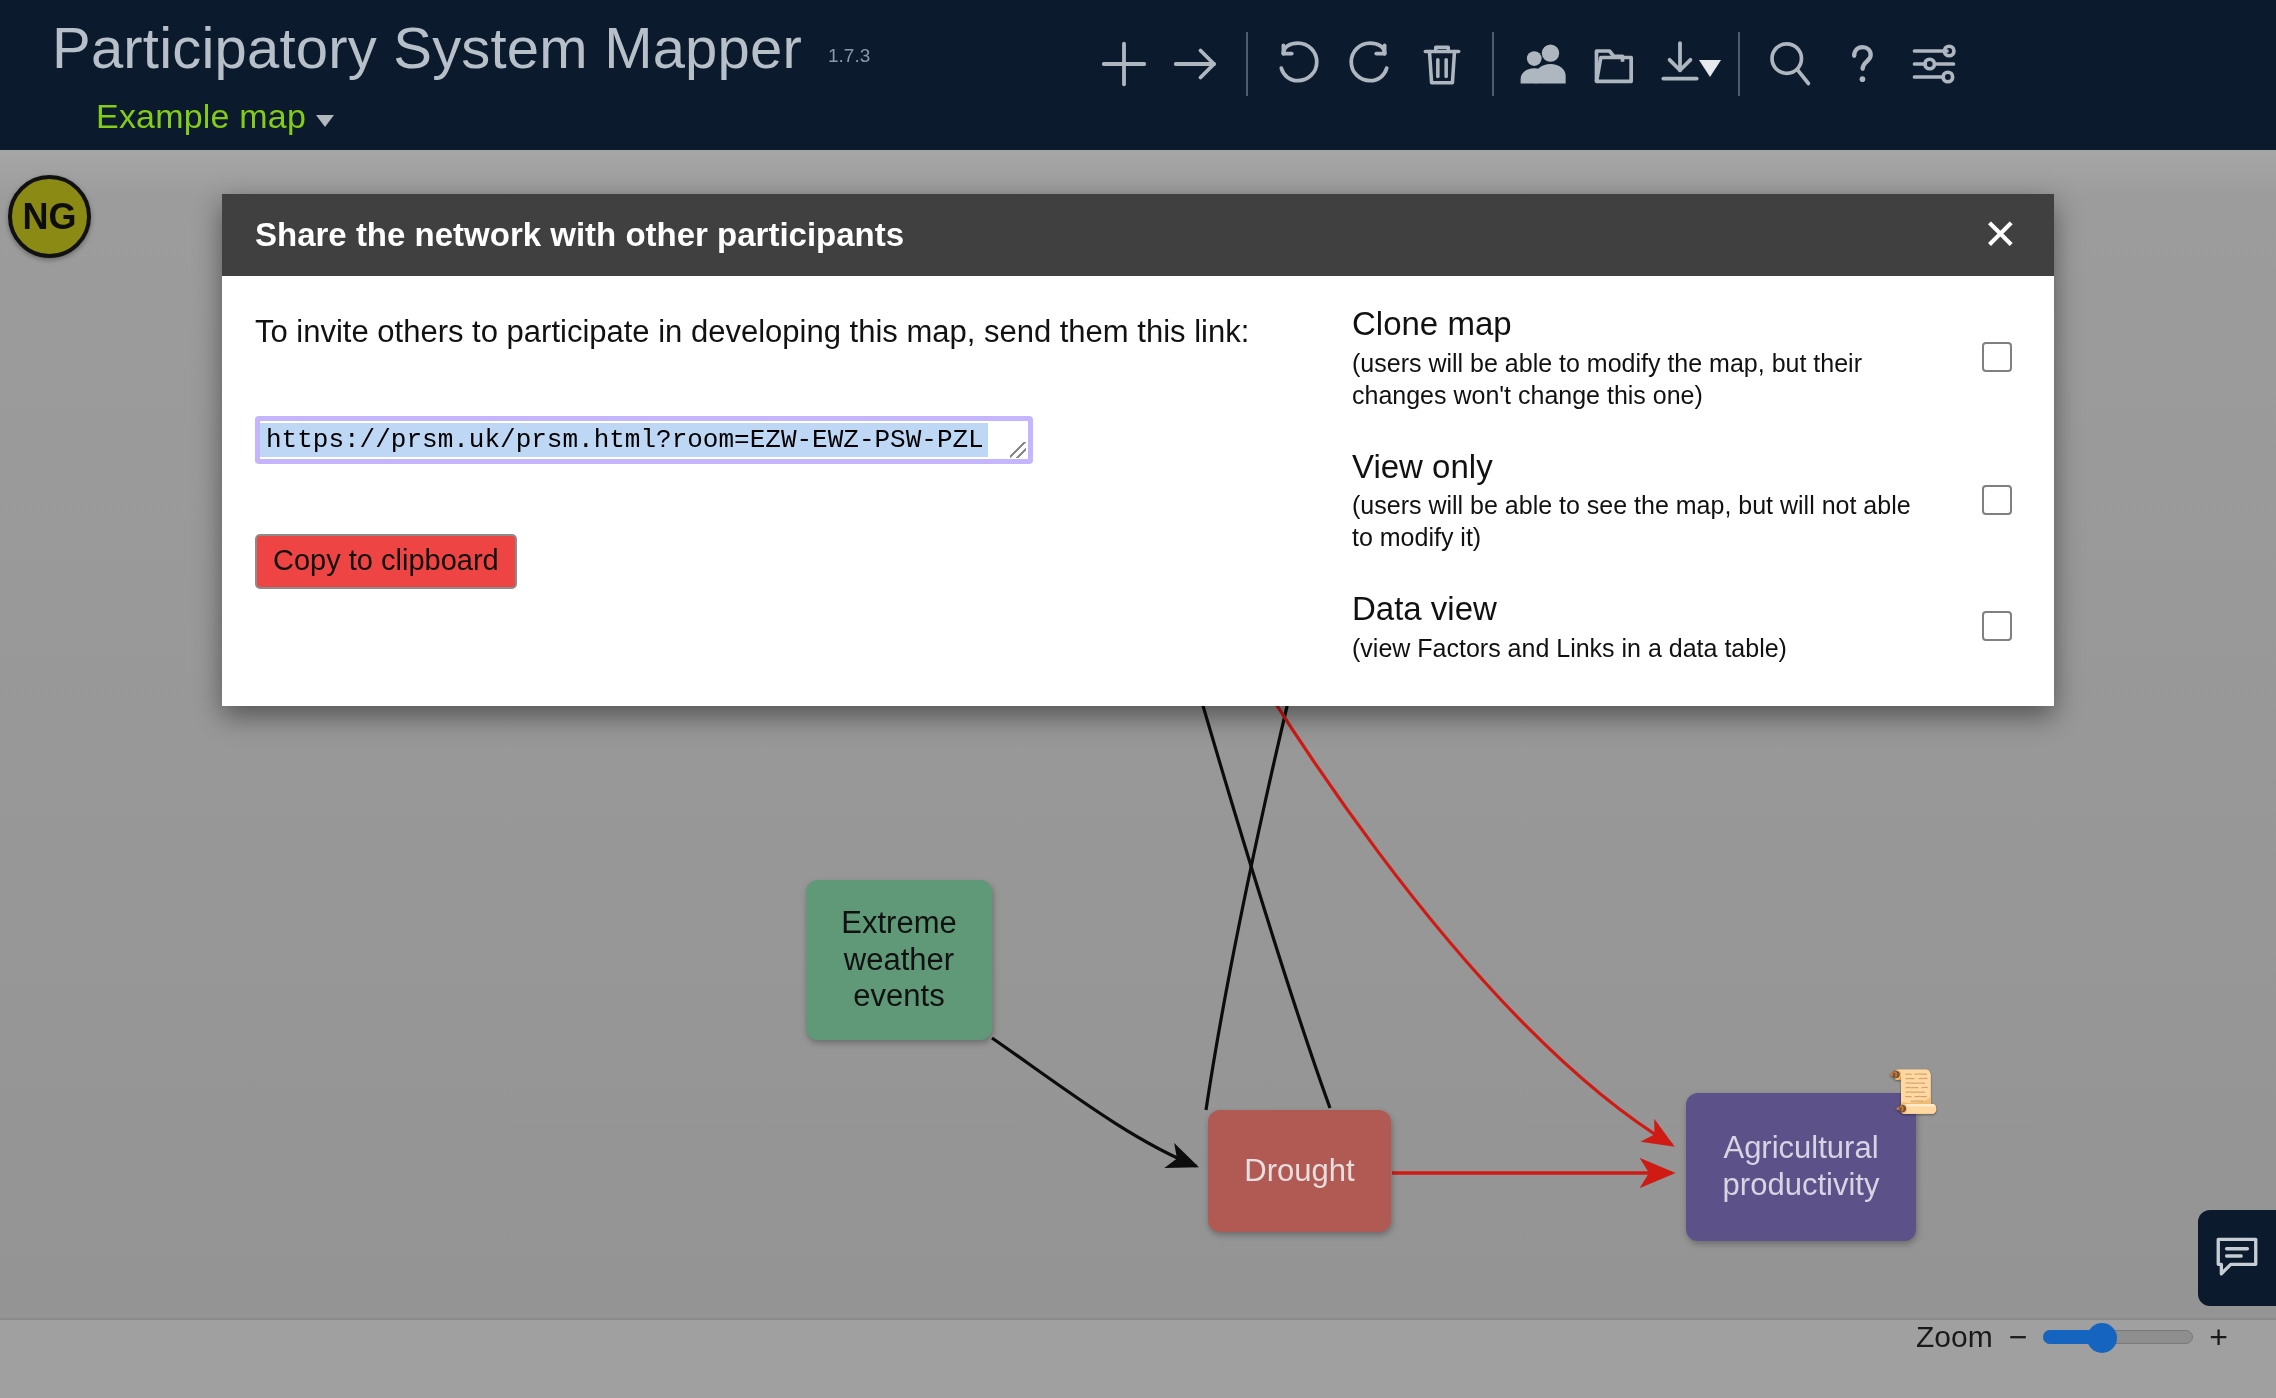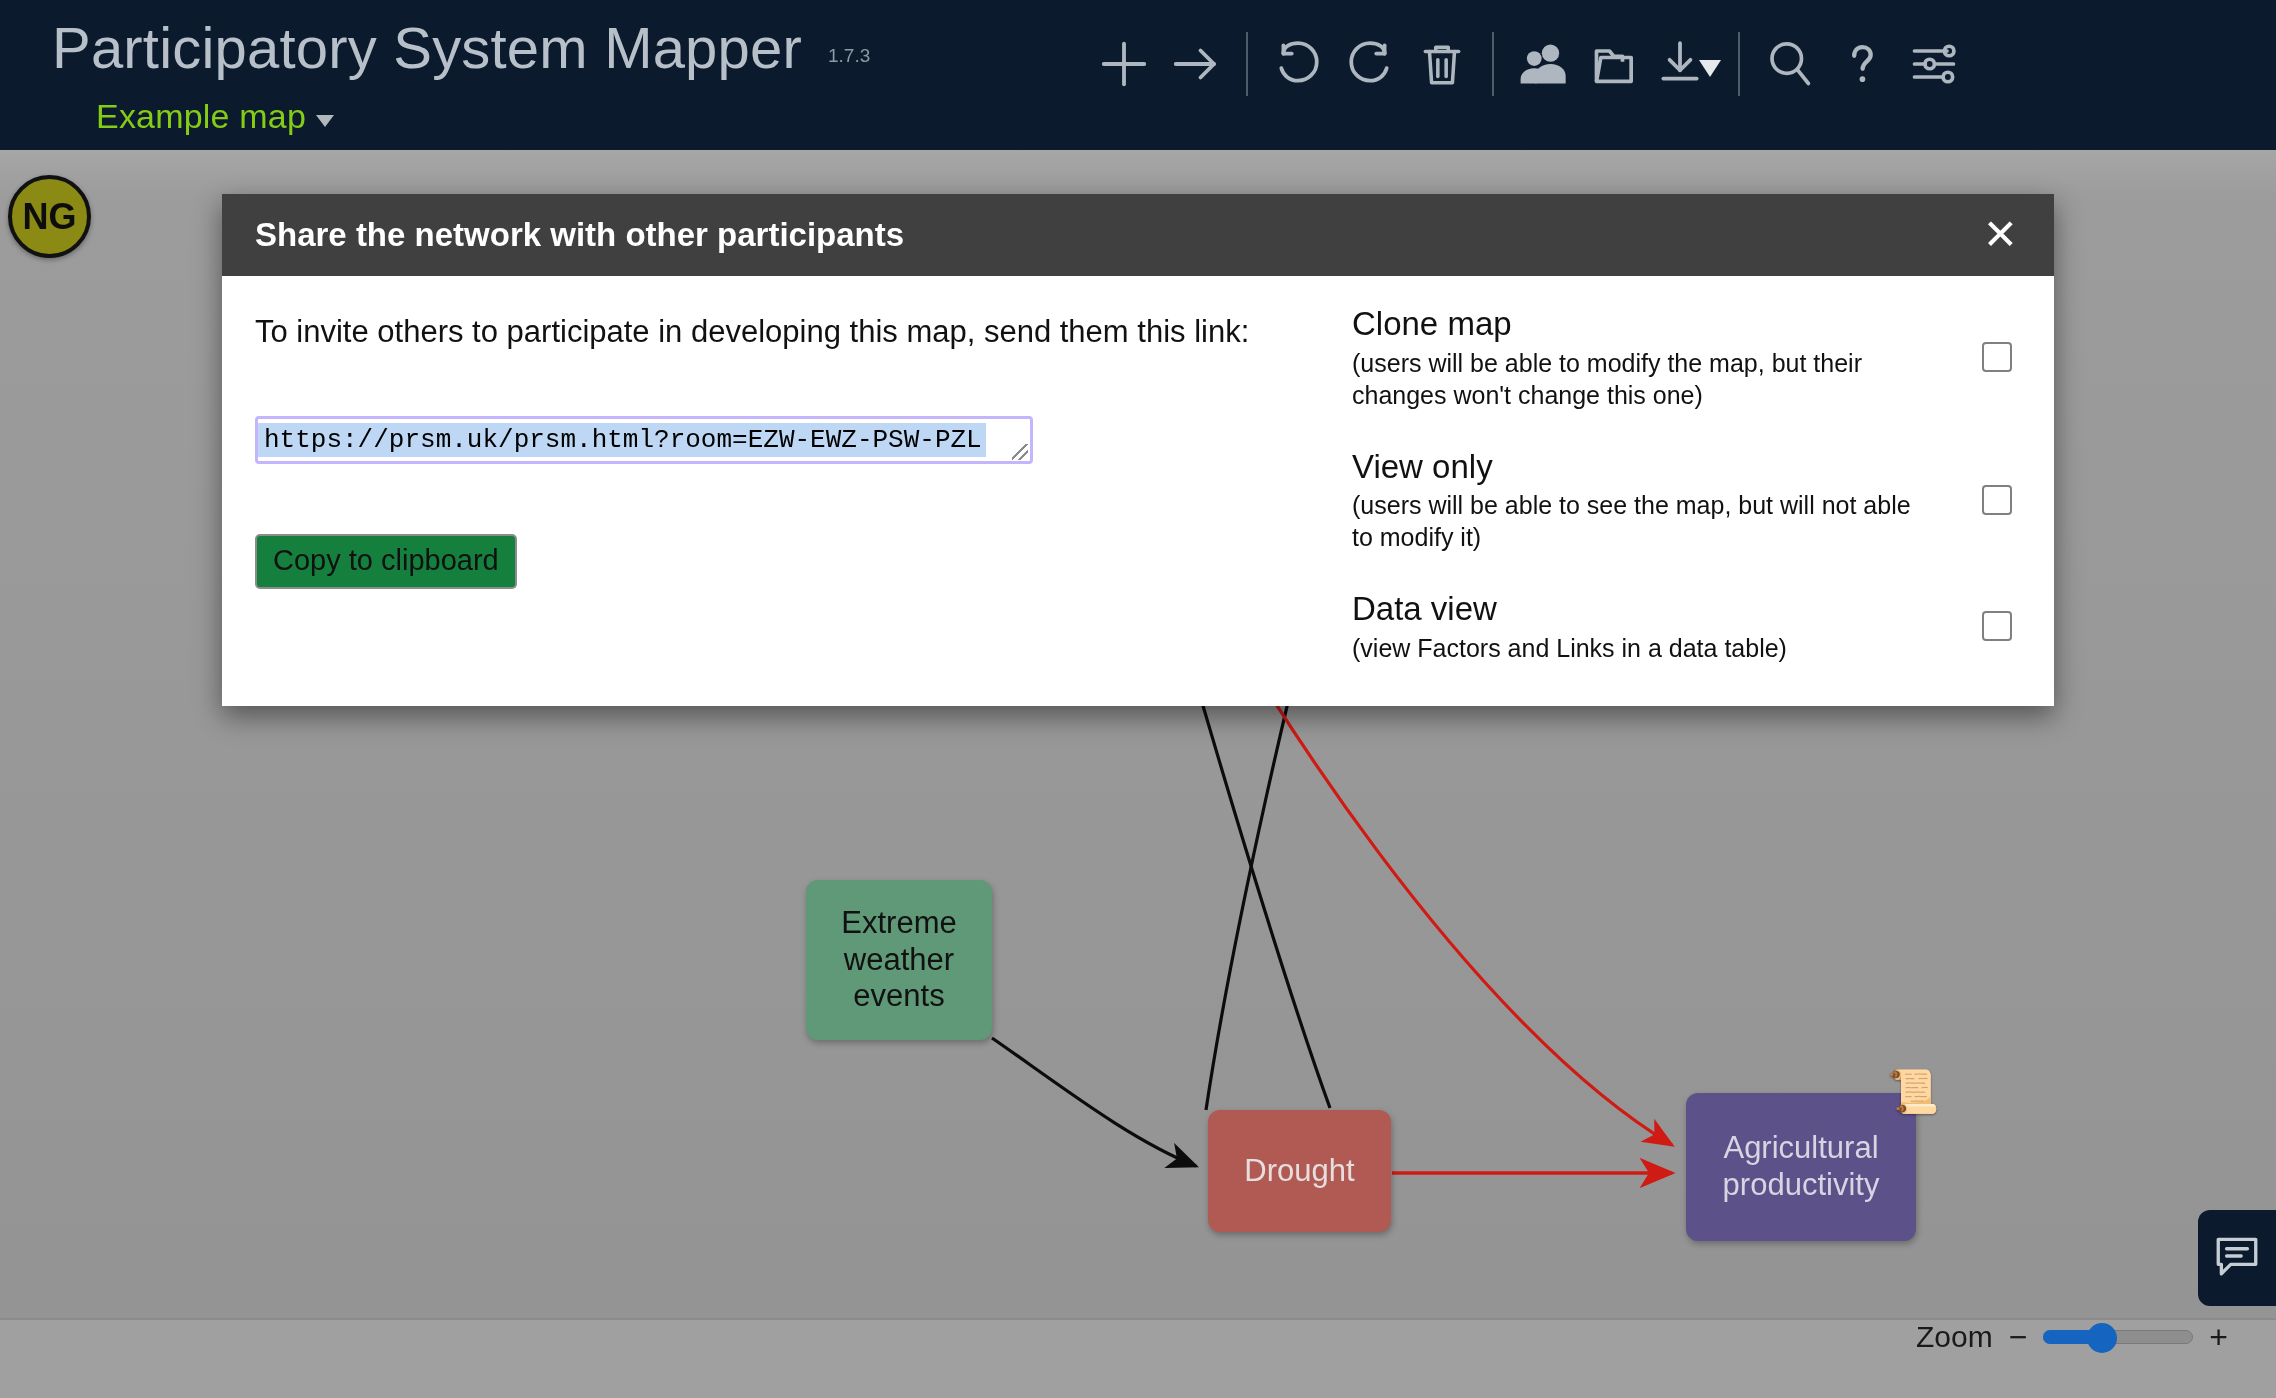--- a/index.html
+++ b/index.html
@@ -144,38 +144,38 @@
     color: #ffffff; font-size: 42px; line-height: 1; cursor: pointer; font-weight: 400;
   }
   .dialog-body {
     position: relative; height: 402px; padding: 13px;
   }
   .left-col { position: absolute; left: 33px; top: 38px; width: 1060px; }
   .invite-text { font-size: 31px; color: #111; }
   .link-area {
     margin-top: 66px;
     position: relative; width: 778px; height: 48px;
-    border: 3px solid #c4b5fd; border-radius: 4px;
+    border: 5px solid #c4b5fd; border-radius: 4px;
     background: #ffffff; display: flex; align-items: center;
   }
   .link-text {
     font-family: "Liberation Mono", monospace;
     font-size: 26px; color: #000; background: #bdd7f5;
     padding: 2px 4px 2px 6px; white-space: nowrap;
   }
   .resize-grip {
     position: absolute; right: 2px; bottom: 1px; width: 16px; height: 16px;
     background:
       linear-gradient(135deg, transparent 0 42%, #8a8a8a 42% 52%, transparent 52% 100%),
       linear-gradient(135deg, transparent 0 68%, #8a8a8a 68% 78%, transparent 78% 100%);
     cursor: nwse-resize;
   }
   .copy-btn {
     margin-top: 70px; display: inline-block;
-    font-size: 29px; color: #111; background: #15803d;
+    font-size: 29px; color: #111; background: #ef4444;
     border: 2px solid #8c8c8c; border-radius: 5px;
     padding: 8px 16px 10px; cursor: pointer;
   }
 
   .right-col { position: absolute; left: 1130px; top: 28px; width: 670px; }
   .opt-row { position: relative; margin-bottom: 36px; padding-right: 90px; }
   .opt-title { font-size: 33px; color: #111; line-height: 1.2; }
   .opt-desc { font-size: 25px; color: #111; line-height: 1.28; margin-top: 3px; }
   .opt-box {
     position: absolute; right: 10px; top: 50%; transform: translateY(-50%);

